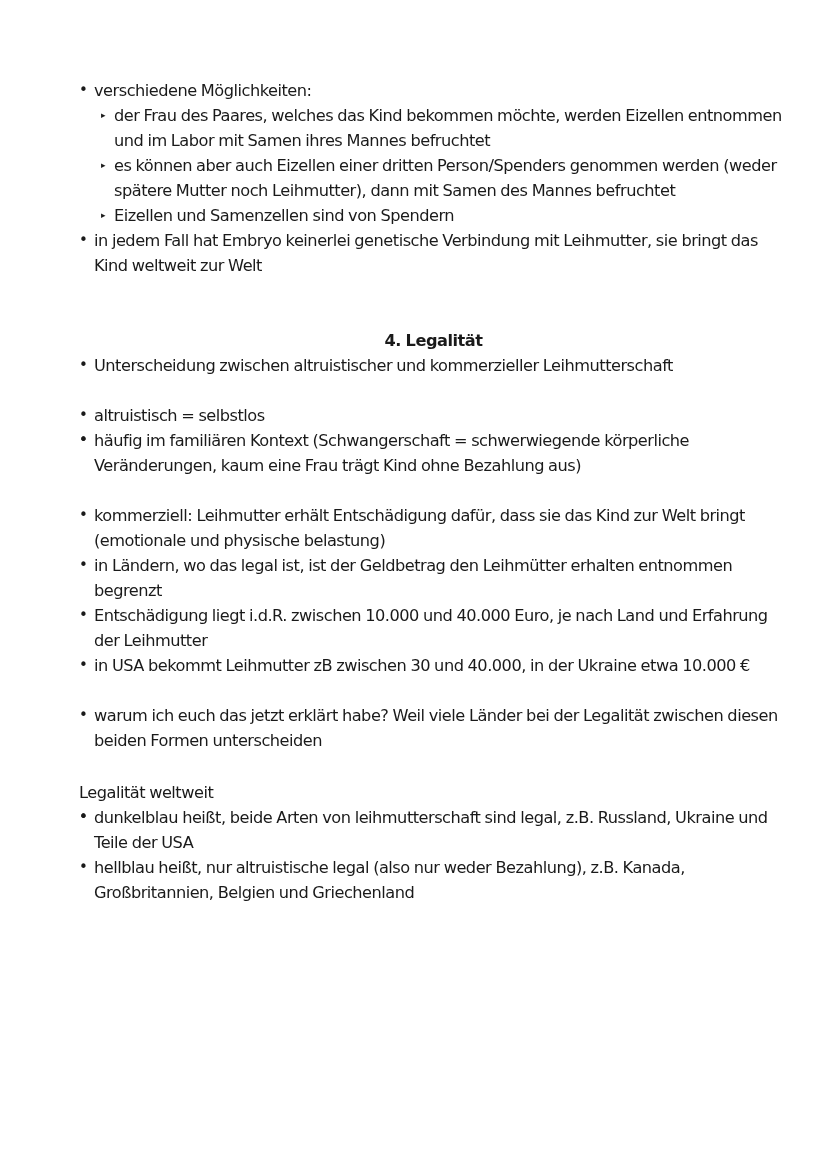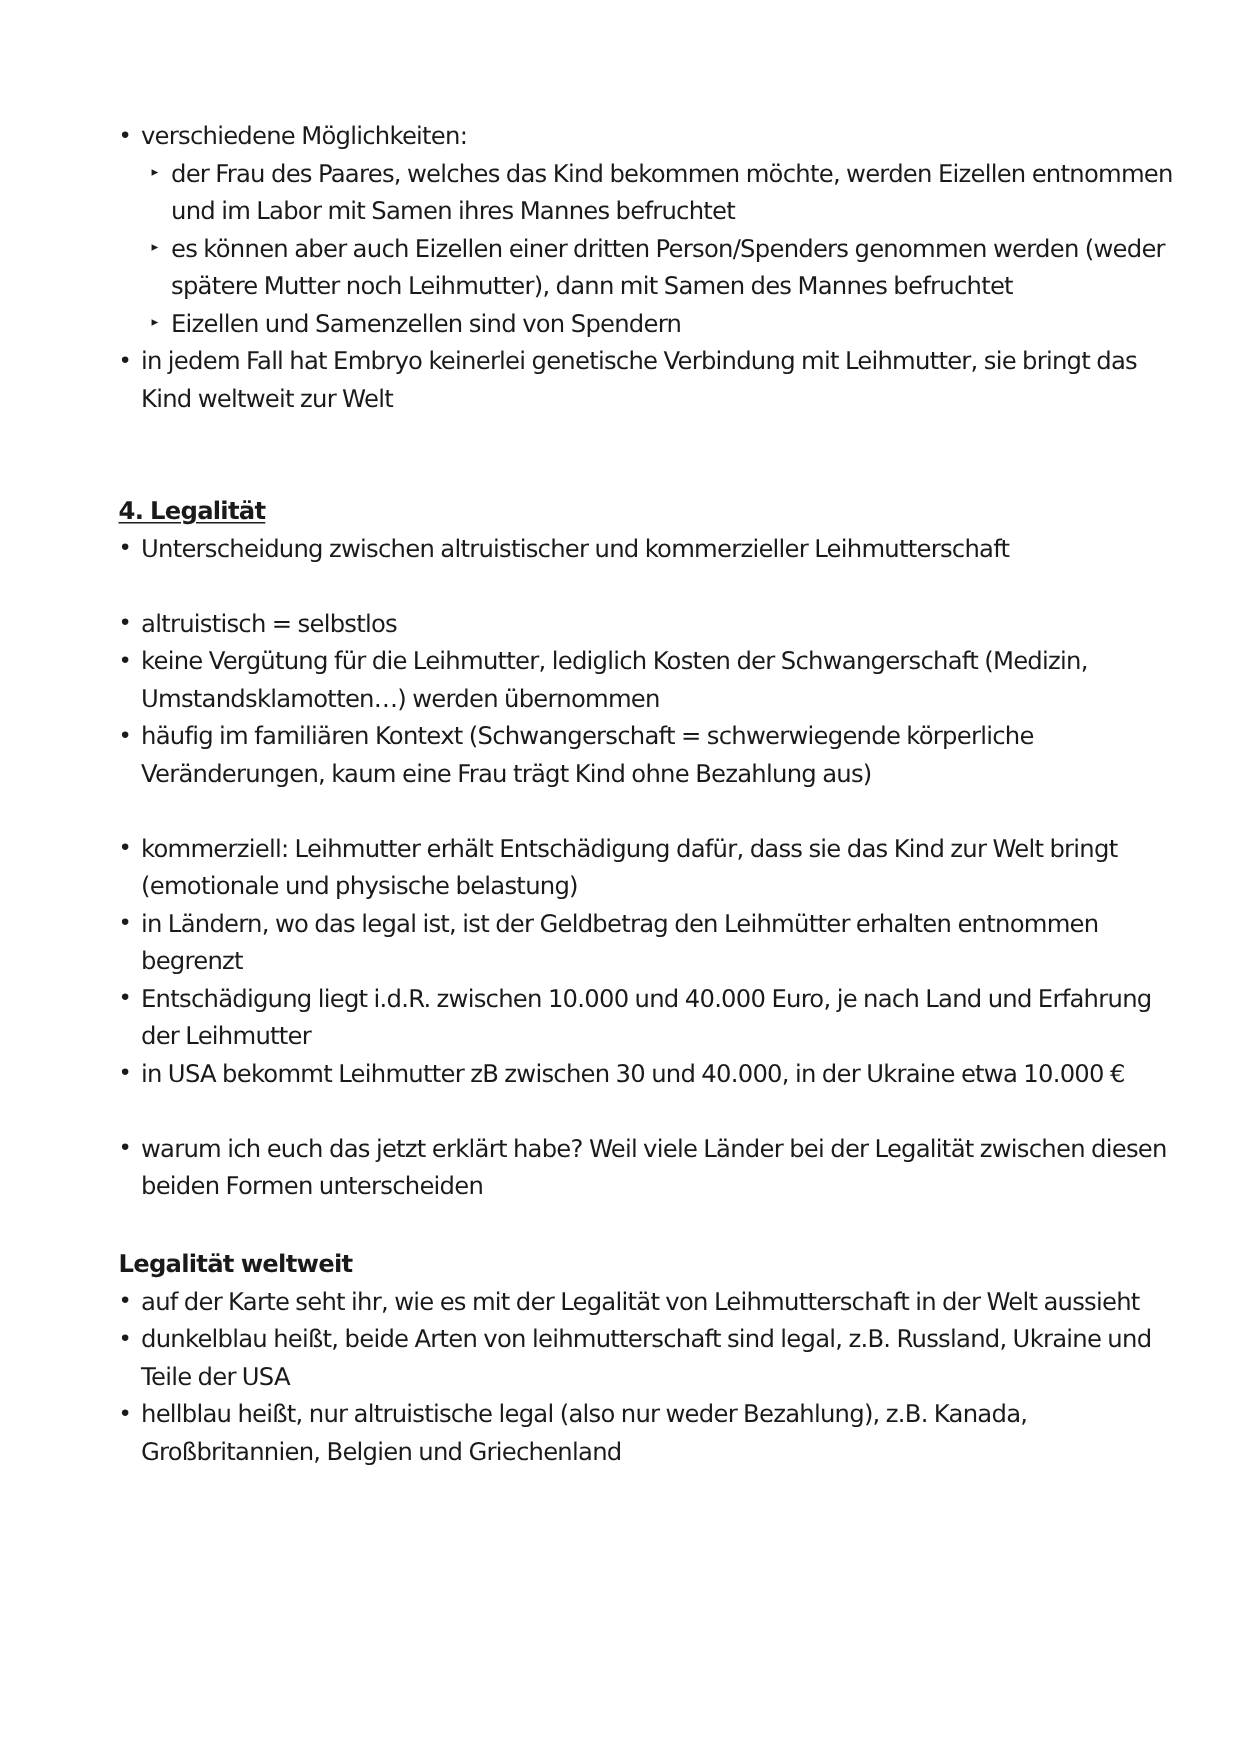--- a/index.html
+++ b/index.html
@@ -15,24 +15,25 @@
     .item { position: relative; padding-left: 15px; line-height: 25px; }
     .item .bullet {
       position: absolute; left: 0; top: 0; width: 15px;
       font-size: 15px;
     }
     .sub { position: relative; padding-left: 35px; line-height: 25px; }
     .sub .tri {
       position: absolute; left: 22px; top: 0; font-size: 9px; color: #1a1a1a;
     }
     .heading-underline {
-      font-weight: bold; text-decoration: underline; text-underline-offset: 2px;
+      font-weight: bold; text-underline-offset: 2px;
       line-height: 25px;
+      text-align: center;
     }
-    .heading-bold { font-weight: bold; line-height: 25px; }
+    .heading-bold { font-weight: normal; line-height: 25px; }
     .gap25 { height: 25px; }
     .gap50 { height: 50px; }
     .gap27 { height: 27px; }
   </style>
 </head>
 <body>
 
 <div class="page">
 
   <div>
@@ -68,21 +69,20 @@
 
   <div class="gap25"></div>
 
   <div>
     <div class="item">
       <span class="bullet">•</span>
       <span>altruistisch = selbstlos</span>
     </div>
     <div class="item">
       <span class="bullet">•</span>
-      <span>keine Vergütung für die Leihmutter, lediglich Kosten der Schwangerschaft (Medizin, Umstandsklamotten…) werden übernommen</span>
     </div>
     <div class="item">
       <span class="bullet">•</span>
       <span>häufig im familiären Kontext (Schwangerschaft = schwerwiegende körperliche Veränderungen, kaum eine Frau trägt Kind ohne Bezahlung aus)</span>
     </div>
   </div>
 
   <div class="gap25"></div>
 
   <div>
@@ -110,21 +110,20 @@
     <span class="bullet">•</span>
     <span>warum ich euch das jetzt erklärt habe? Weil viele Länder bei der Legalität zwischen diesen beiden Formen unterscheiden</span>
   </div>
 
   <div class="gap27"></div>
 
   <div class="heading-bold">Legalität weltweit</div>
   <div>
     <div class="item">
       <span class="bullet">•</span>
-      <span>auf der Karte seht ihr, wie es mit der Legalität von Leihmutterschaft in der Welt aussieht</span>
     </div>
     <div class="item">
       <span class="bullet">•</span>
       <span>dunkelblau heißt, beide Arten von leihmutterschaft sind legal, z.B. Russland, Ukraine und Teile der USA</span>
     </div>
     <div class="item">
       <span class="bullet">•</span>
       <span>hellblau heißt, nur altruistische legal (also nur weder Bezahlung), z.B. Kanada, Großbritannien, Belgien und Griechenland</span>
     </div>
   </div>

